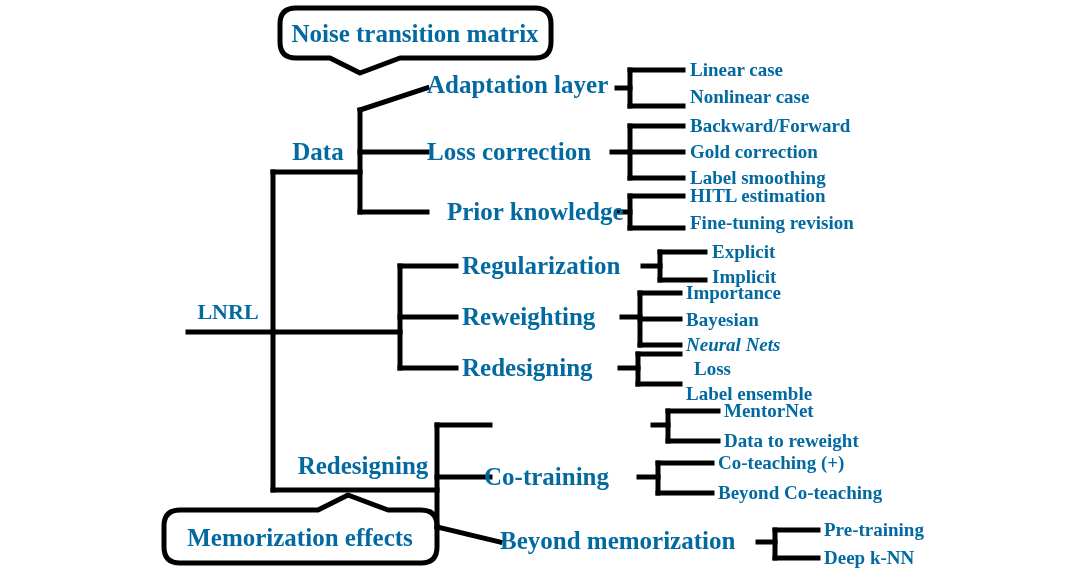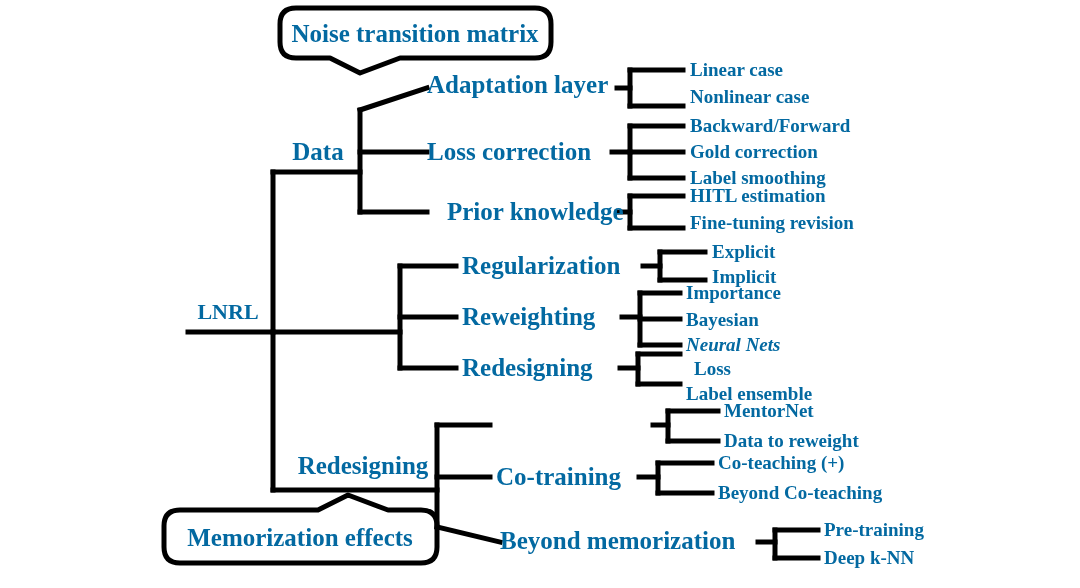--- a/index.html
+++ b/index.html
@@ -113,21 +113,21 @@
   <div class="lbl l1 anchor-c" style="left:363px;top:466px;">Redesigning</div>
 
   <div class="lbl l2 anchor-l" style="left:427px;top:152px;">Loss correction</div>
   <div class="lbl l2 anchor-l" style="left:427px;top:85px;">Adaptation layer</div>
   <div class="lbl l2 anchor-l" style="left:427px;top:212px;margin-left:20px;">Prior knowledge</div>
 
   <div class="lbl l2 anchor-l" style="left:462px;top:266px;">Regularization</div>
   <div class="lbl l2 anchor-l" style="left:462px;top:317px;">Reweighting</div>
   <div class="lbl l2 anchor-l" style="left:462px;top:368px;">Redesigning</div>
 
-  <div class="lbl l2 anchor-l" style="left:496px;top:477px;">Co-training</div>
+  <div class="lbl l2 anchor-l" style="left:484px;top:477px;">Co-training</div>
   <div class="lbl l2 anchor-l" style="left:500px;top:541px;">Beyond memorization</div>
 
   <div class="lbl l3 anchor-l" style="left:690px;top:70px;">Linear case</div>
   <div class="lbl l3 anchor-l" style="left:690px;top:97px;">Nonlinear case</div>
 
   <div class="lbl l3 anchor-l" style="left:690px;top:126px;">Backward/Forward</div>
   <div class="lbl l3 anchor-l" style="left:690px;top:152px;">Gold correction</div>
   <div class="lbl l3 anchor-l" style="left:690px;top:178px;">Label smoothing</div>
 
   <div class="lbl l3 anchor-l" style="left:690px;top:196px;text-align:right;">HITL estimation</div>

